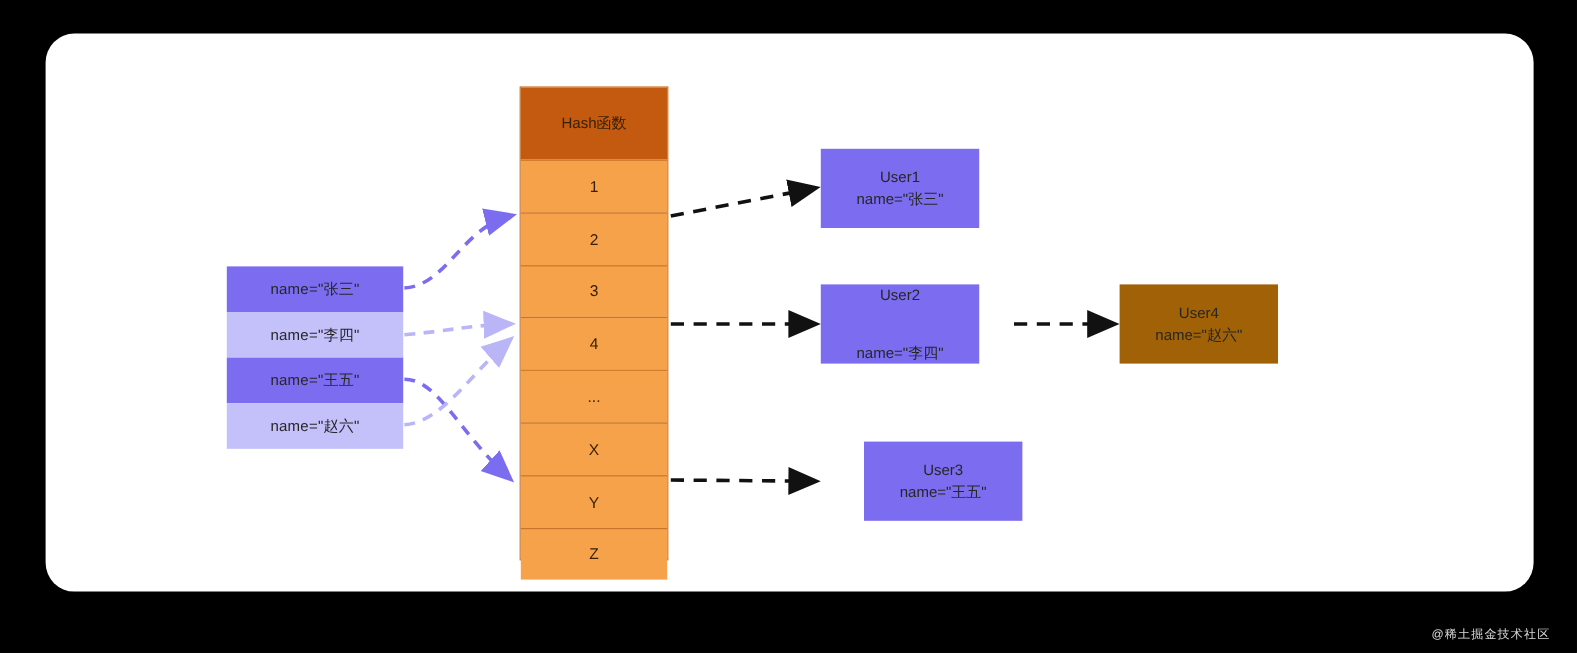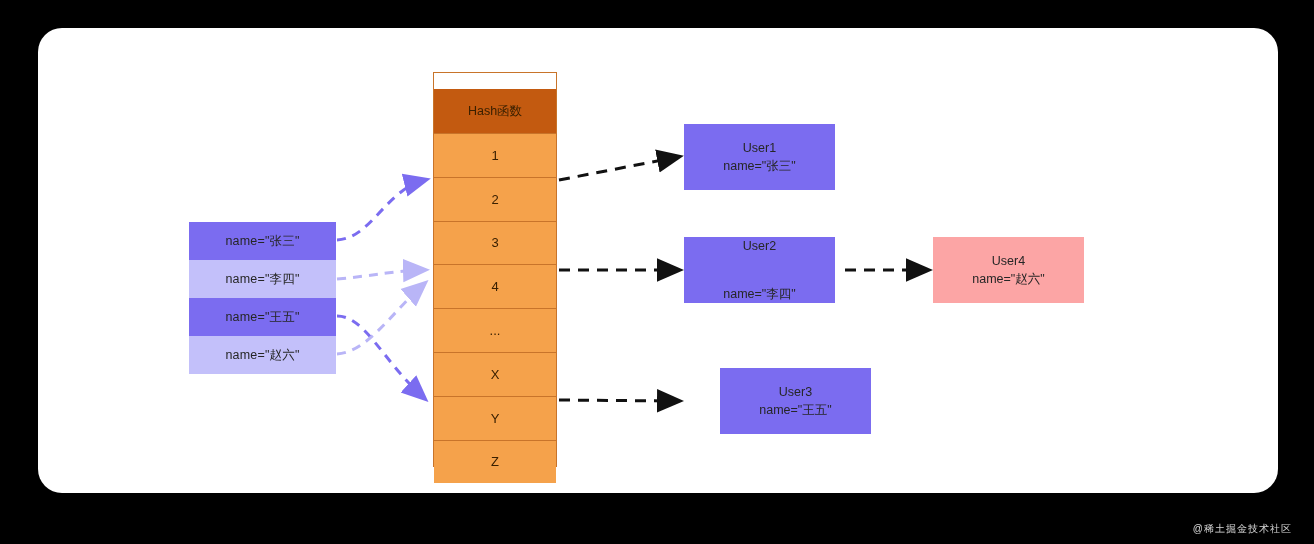--- a/index.html
+++ b/index.html
@@ -13,34 +13,34 @@
   
   #input-stack{position:absolute;left:189px;top:222px;width:147px;height:152px;}
   .in-row{height:38px;display:flex;align-items:center;justify-content:center;
           font-size:12.5px;color:#262626;letter-spacing:.2px;}
   .in-dark{background:#7B6CF0;}
   .in-light{background:#C3C0FA;}
 
   
   #hash-table{position:absolute;left:433px;top:72px;width:124px;height:395px;
               border:1px solid #C8742A;box-sizing:border-box;}
-  #hash-head{height:44px;background:#C35A10;color:#3a2000;
+  #hash-head{height:60px;background:#C35A10;color:#3a2000;
              display:flex;align-items:center;justify-content:center;
-             font-size:12.5px;margin-top:16px;}
+             font-size:12.5px;}
   .cell{height:43.8px;background:#F5A košt;}
   .cell{background:#F5A24B;border-top:1px solid #C8742A;
         display:flex;align-items:center;justify-content:center;
         font-size:13px;color:#3a2000;box-sizing:border-box;}
 
   
-  .ubox{position:absolute;width:151px;height:66px;
+  .ubox{position:absolute;width:132px;height:66px;
         display:flex;flex-direction:column;align-items:center;
         justify-content:center;font-size:12.5px;color:#262626;line-height:1.45;}
   .u-dark{background:#7B6CF0;}
-  .u-light{background:#fca5a5;}
+  .u-light{background:#a16207;}
   #user1{left:684px;top:124px;}
   #user2{left:684px;top:237px;gap:29px;}
   #user3{left:684px;top:368px;margin-left:36px;}
   #user4{left:933px;top:237px;}
 
   #watermark{position:absolute;right:22px;bottom:8px;color:#e8e8e8;
              font-size:10px;letter-spacing:1px;opacity:.92;}
 </style>
 </head>
 <body>

